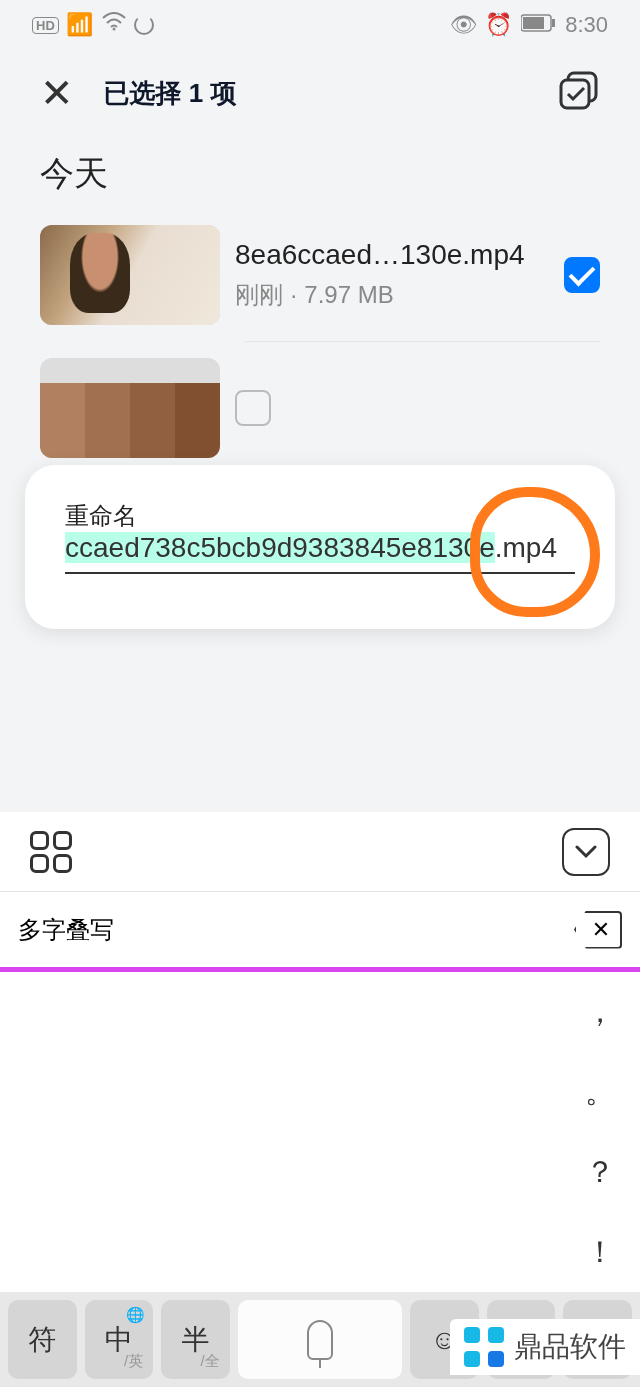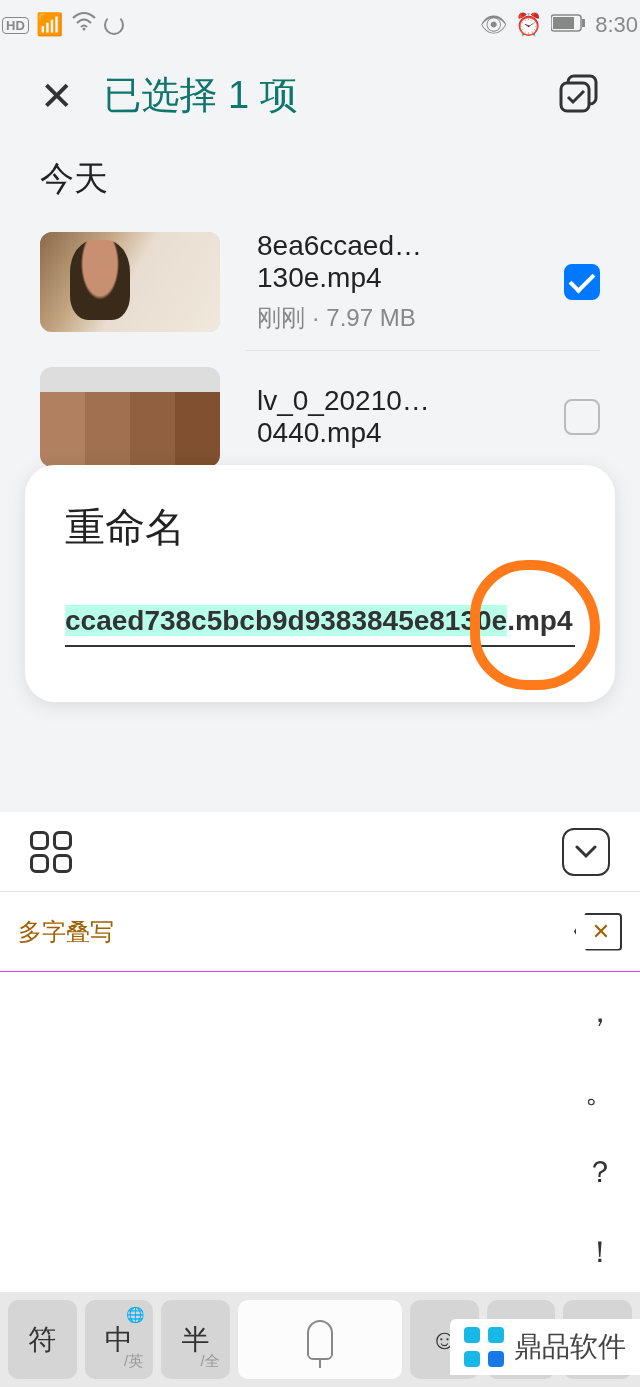--- a/index.html
+++ b/index.html
@@ -1,63 +1,63 @@
 <!DOCTYPE html>
 <html><head>
 <meta charset="utf-8">
 <style>
   * { margin: 0; padding: 0; box-sizing: border-box; font-family: -apple-system, "PingFang SC", sans-serif; }
   body { width: 640px; height: 1387px; background: #f3f4f6; position: relative; overflow: hidden; }
 
   
-  .status-bar { height: 50px; display: flex; justify-content: space-between; align-items: center; padding: 0 2px; color: #888; font-size: 22px; }
+  .status-bar { height: 50px; display: flex; justify-content: space-between; align-items: center; padding: 0 32px; color: #888; font-size: 22px; }
   .status-left, .status-right { display: flex; gap: 8px; align-items: center; }
 
   
   .header { display: flex; align-items: center; padding: 20px 40px; gap: 30px; }
   .close-x { font-size: 40px; color: #333; font-weight: 300; }
-  .header-title { font-size: 38px; color: #0f766e; font-weight: 400; flex: 1; }
+  .header-title { font-size: 26px; color: #0f172a; font-weight: 700; flex: 1; }
   .select-all-icon svg { width: 42px; height: 42px; }
 
   
   .section-title { font-size: 34px; color: #222; padding: 15px 40px 20px; }
 
   
-  .file-row { display: flex; align-items: center; padding: 8px 40px; gap: 37px; }
+  .file-row { display: flex; align-items: center; padding: 8px 40px; gap: 15px; }
   .thumb { width: 180px; height: 100px; border-radius: 12px; background: #ccc; overflow: hidden; flex-shrink: 0; position: relative; }
   .thumb1::before { content: ""; position: absolute; inset: 0; background: linear-gradient(120deg, #8a6a4a 0%, #c4a580 30%, #e8ddd0 50%, #f0e8dc 100%); }
   .thumb1::after { content: ""; position: absolute; left: 30px; top: 8px; width: 60px; height: 80px; background: radial-gradient(ellipse at 50% 30%, #c89070 40%, #3a2a1a 45%); border-radius: 40% 40% 30% 30%; }
   .thumb2 { background: #ddd; }
   .thumb2::before { content: ""; position: absolute; top: 25px; left: 0; right: 0; height: 75px; background: repeating-linear-gradient(90deg, #b08060 0 45px, #a07050 45px 90px, #906040 90px 135px, #805030 135px 180px); }
   .file-info { flex: 1; display: flex; flex-direction: column; gap: 8px; }
   .file-name { font-size: 28px; color: #222; }
   .file-meta { font-size: 24px; color: #888; }
   .checkbox { width: 36px; height: 36px; border-radius: 8px; border: 2.5px solid #bbb; flex-shrink: 0; }
   .checkbox.checked { background: #0078ff; border-color: #0078ff; position: relative; }
   .checkbox.checked::after { content: ""; position: absolute; left: 9px; top: 2px; width: 10px; height: 20px; border: solid white; border-width: 0 4px 4px 0; transform: rotate(45deg); }
   .divider { height: 1px; background: #e5e5e5; margin-left: 245px; margin-right: 40px; margin-top: 8px; margin-bottom: 8px; }
 
   
   .dialog { position: absolute; left: 25px; right: 25px; top: 465px; background: #fff; border-radius: 30px; padding: 35px 40px 15px; box-shadow: 0 4px 20px rgba(0,0,0,0.1); }
-  .dialog-title { font-size: 40px; color: #222; font-weight: 500; margin-bottom: 50px; }
+  .dialog-title { font-size: 24px; color: #222; font-weight: 500; }
   .dialog-input-wrap { position: relative; border-bottom: 2px solid #333; padding-bottom: 8px; margin-bottom: 40px; }
-  .dialog-input { font-size: 28px; color: #333; width: 100%; border: none; outline: none; background: transparent; font-weight: bold; }
+  .dialog-input { font-size: 28px; color: #333; width: 100%; border: none; outline: none; background: transparent; }
   .dialog-input .sel { background: #b8ffea; }
   .annotation { position: absolute; right: -25px; top: 50%; transform: translateY(-50%); width: 130px; height: 130px; border: 10px solid #ff7a1a; border-radius: 50% 60% 55% 50%; pointer-events: none; }
   .dialog-actions { display: flex; margin-top: 30px; }
   .dialog-btn { flex: 1; text-align: center; font-size: 32px; color: #0078ff; padding: 20px 0; }
   .action-sep { width: 1px; background: #e0e0e0; margin: 10px 0; }
 
   
   .keyboard { position: absolute; bottom: 0; left: 0; right: 0; background: #fff; }
   .kb-toolbar { height: 80px; display: flex; justify-content: space-between; align-items: center; padding: 0 30px; border-bottom: 1px solid #e5e5e5; }
   .kb-grid-icon { display: grid; grid-template-columns: 1fr 1fr; gap: 4px; width: 42px; height: 42px; }
   .kb-grid-icon span { border: 3px solid #333; border-radius: 6px; }
   .kb-collapse { width: 48px; height: 48px; border: 2.5px solid #333; border-radius: 12px; display: flex; align-items: center; justify-content: center; font-size: 28px; }
-  .kb-suggest { height: 80px; display: flex; align-items: center; justify-content: space-between; padding: 0 18px; border-bottom: 1px solid #d946ef; color: #a16207; font-size: 24px; }
+  .kb-suggest { height: 80px; display: flex; align-items: center; justify-content: space-between; padding: 0 18px; border-bottom: 5px solid #d946ef; color: #000000; font-size: 24px; }
   .backspace { width: 48px; height: 38px; border: 2.5px solid #333; border-radius: 4px; position: relative; clip-path: polygon(25% 0, 100% 0, 100% 100%, 25% 100%, 0 50%); display: flex; align-items: center; justify-content: center; font-size: 22px; padding-left: 6px; }
   .kb-candidates { height: 320px; display: flex; }
   .kb-empty { flex: 1; }
   .kb-side { width: 80px; display: flex; flex-direction: column; }
   .kb-side div { flex: 1; display: flex; align-items: center; justify-content: center; font-size: 30px; color: #333; }
   .kb-bottom { height: 95px; display: flex; gap: 8px; padding: 8px; background: #e8e8e8; }
   .kb-key { background: #d5d5d5; border-radius: 10px; display: flex; align-items: center; justify-content: center; font-size: 28px; color: #333; position: relative; }
   .kb-key.wide { flex: 2.4; background: #fcfcfc; }
   .kb-key.narrow { flex: 1; }
   .kb-sub { position: absolute; font-size: 15px; color: #999; }
@@ -120,23 +120,20 @@
   <div class="file-info">
     <div class="file-name">8ea6ccaed…130e.mp4</div>
     <div class="file-meta">刚刚 · 7.97 MB</div>
   </div>
   <div class="checkbox checked"></div>
 </div>
 <div class="divider"></div>
 
 <div class="file-row">
   <div class="thumb thumb2"></div>
-  <div class="file-info">
-    <div class="file-name">lv_0_20210…0440.mp4</div>
-  </div>
   <div class="checkbox"></div>
 </div>
 
 <div class="dialog">
   <div class="dialog-title">重命名</div>
   <div class="dialog-input-wrap">
     <div class="dialog-input"><span class="sel">ccaed738c5bcb9d9383845e8130e</span><span>.mp4</span></div>
     <div class="annotation"></div>
   </div>
 </div>

